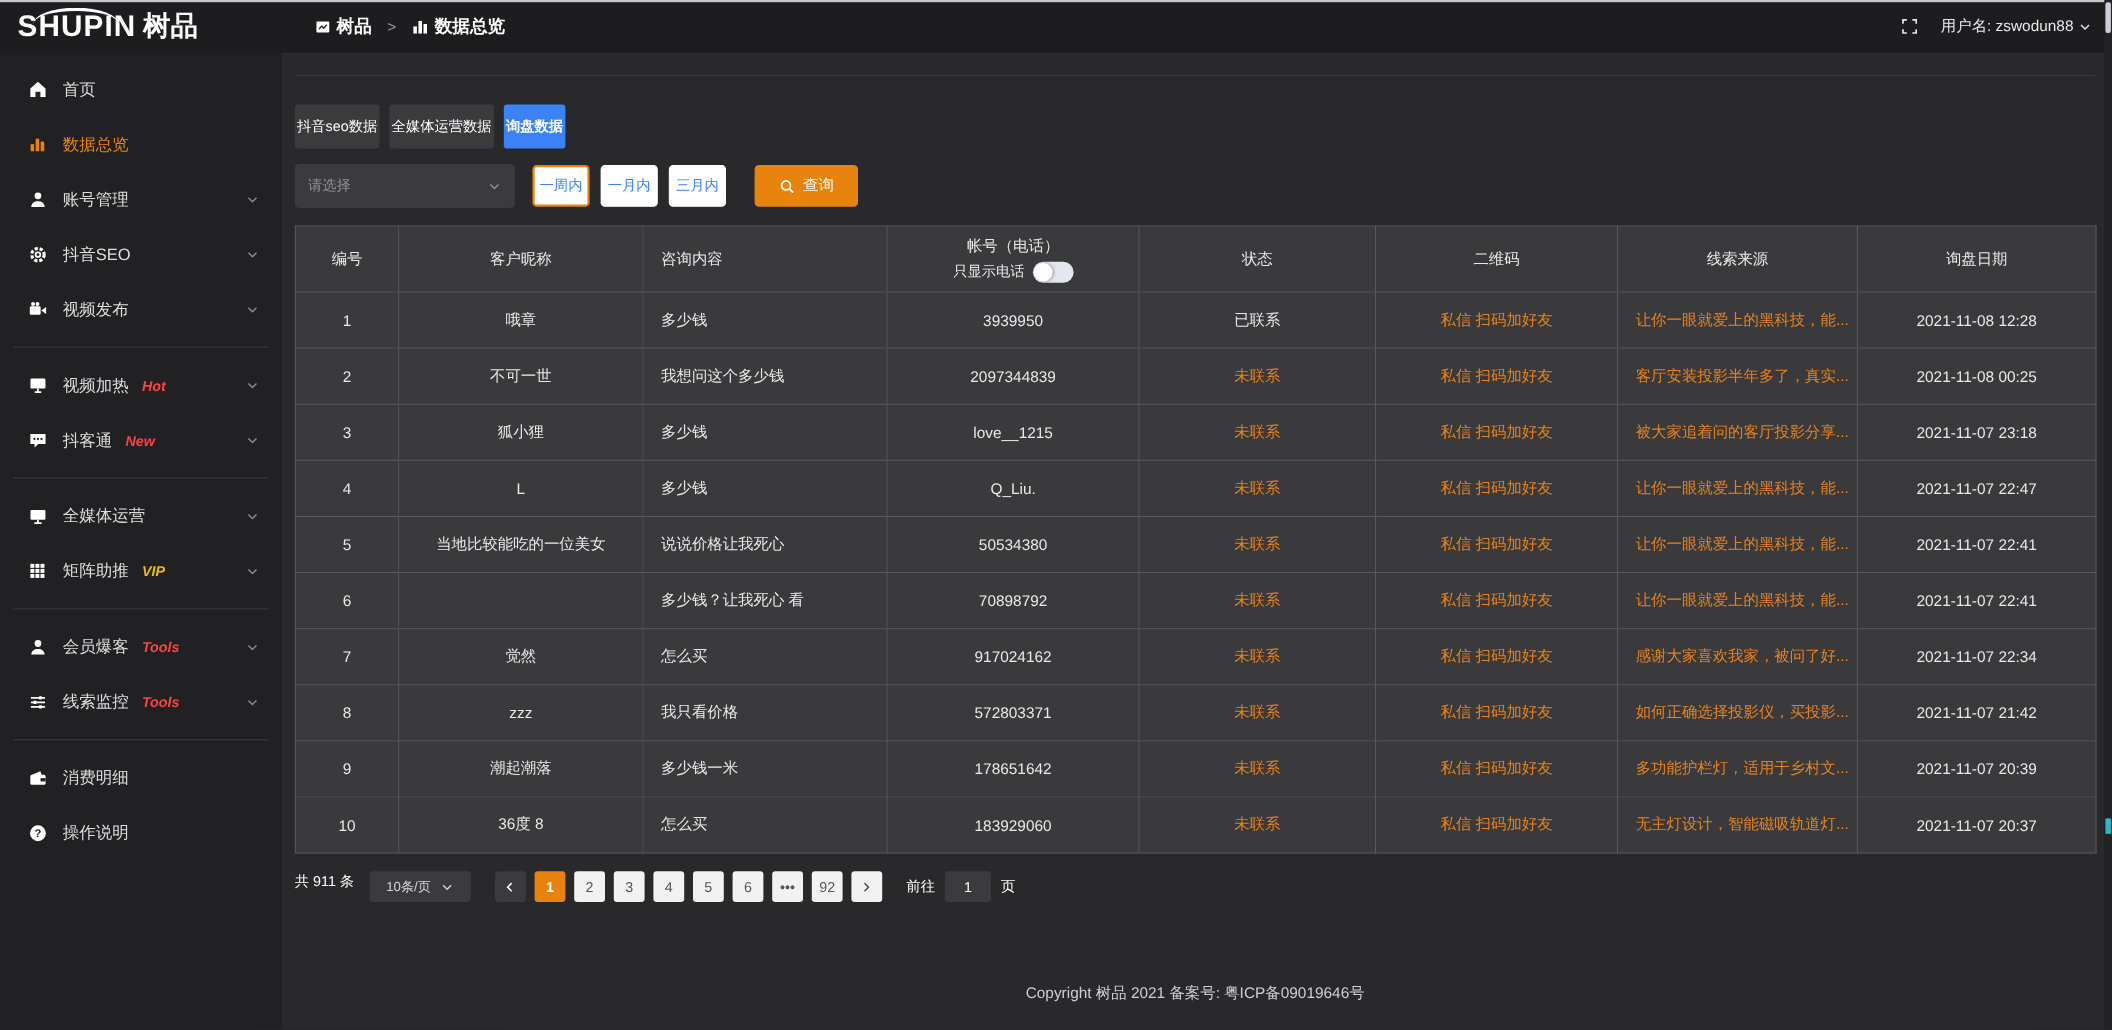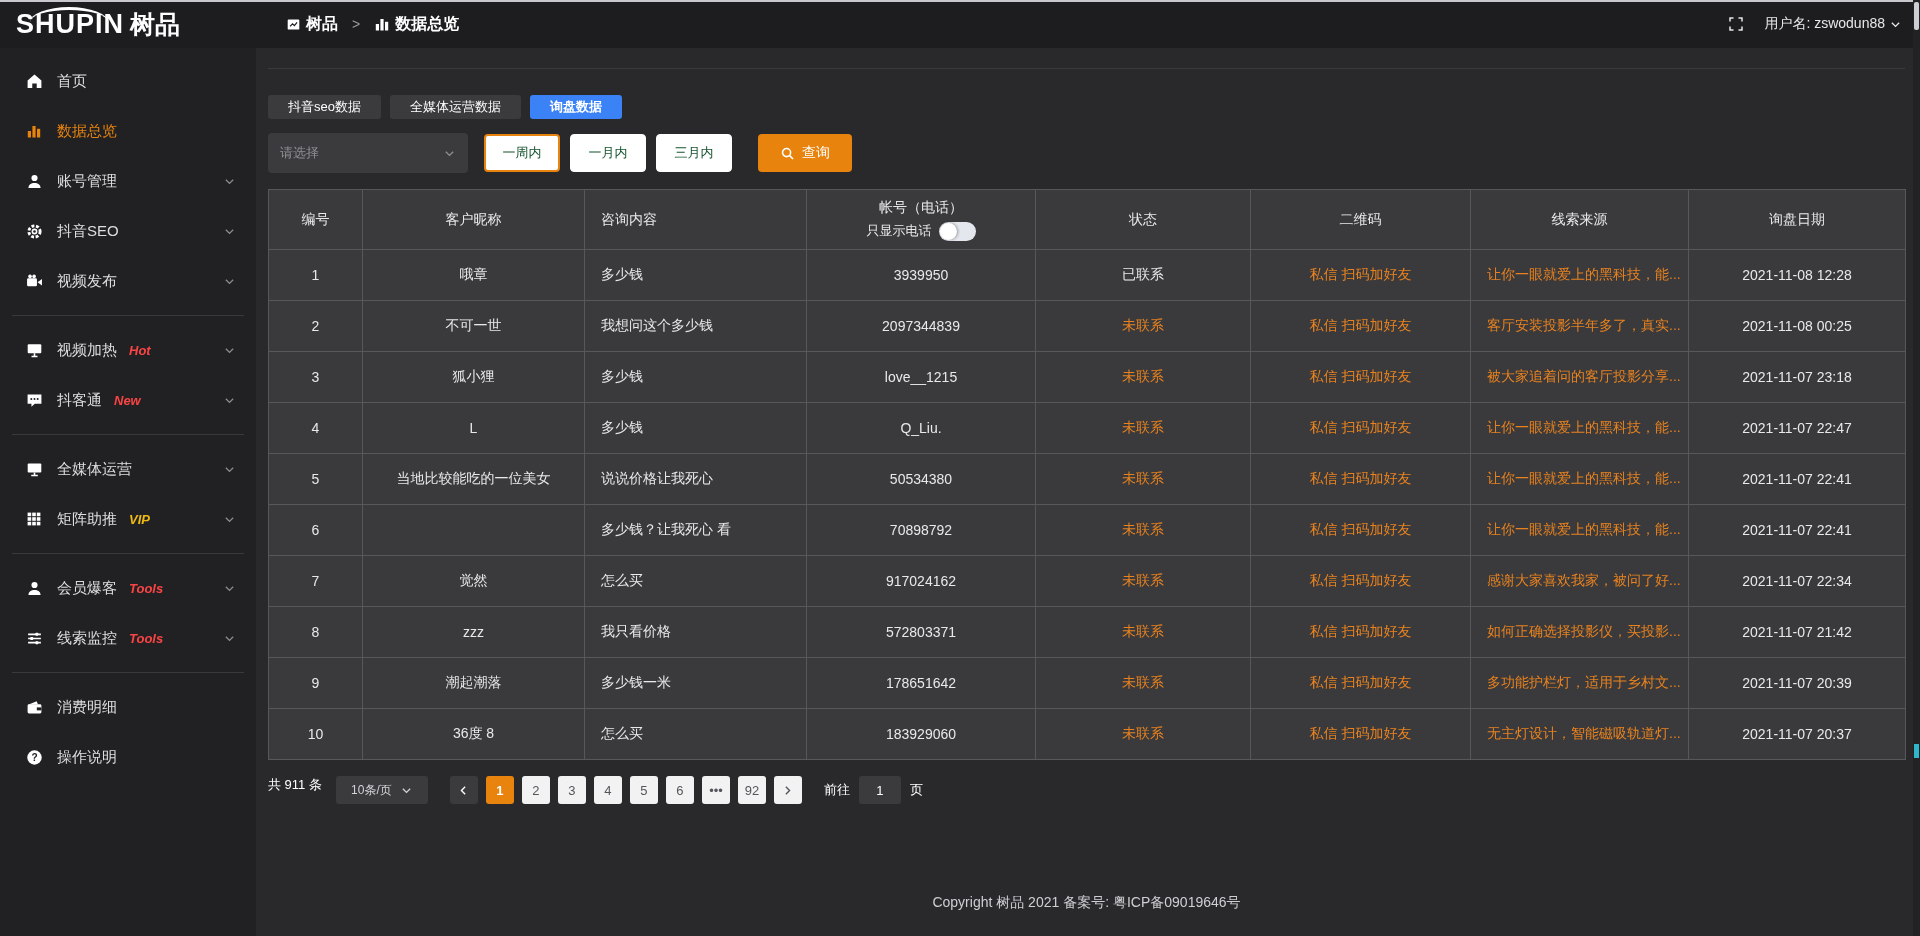--- a/index.html
+++ b/index.html
@@ -32,31 +32,31 @@
   .badge-red { color:#fa4444; }
   .badge-gold { color:#eebb12; }
   .side-chevron { margin-left:auto; color:#8c8c92; display:inline-flex; }
   .side-divider { height:1px; background:#39393d; margin:9px 12px; }
 
   .main { flex:1; display:flex; flex-direction:column; padding:0 15px 0 12px; min-width:0; }
   .main-divider { height:1px; background:#3a3a3e; margin-top:20px; }
 
   
   .tabs { display:flex; gap:9px; margin-top:26px; }
-  .tab { height:24px; padding:0 20px; display:flex; align-items:center; background:#3b3b3e; color:#fff;
+  .tab { height:40px; padding:0 2px; display:flex; align-items:center; background:#3b3b3e; color:#fff;
          font-size:13px; border-radius:3px; cursor:pointer; border:none; }
   .tab.active { background:#3b82f6; font-weight:bold; }
 
   
   .filters { display:flex; align-items:center; margin-top:14px; }
   .select { width:200px; height:40px; background:#3b3b3e; border-radius:4px; display:flex; align-items:center;
             padding:12px 12px; color:#8f8f95; font-size:13px; cursor:pointer; }
   .select .sel-chevron { margin-left:auto; color:#8f8f95; display:inline-flex; }
   .period-group { display:flex; gap:10px; margin-left:16px; }
-  .p-btn { height:38px; width:76px; background:#fff; border:1px solid #fff; border-radius:4px; color:#14532d;
+  .p-btn { height:38px; width:52px; background:#fff; border:1px solid #fff; border-radius:4px; color:#3b82f6;
            font-size:13px; cursor:pointer; }
   .p-btn.active { border:2px solid #e8830e; }
   .query-btn { margin-left:26px; height:38px; padding:0 22px; background:#e8830e; border:none; border-radius:4px;
                color:#fff; font-size:14px; display:flex; align-items:center; gap:7px; cursor:pointer; }
 
   
   table { border-collapse:collapse; margin-top:16px; table-layout:fixed; width:1637px; }
   th,td { border:1px solid #58585c; color:#e9e9ea; font-size:14px; font-weight:normal; background:#3a3a3d;
           overflow:hidden; white-space:nowrap; text-overflow:ellipsis; }
   th { height:60px; font-size:14px; }

